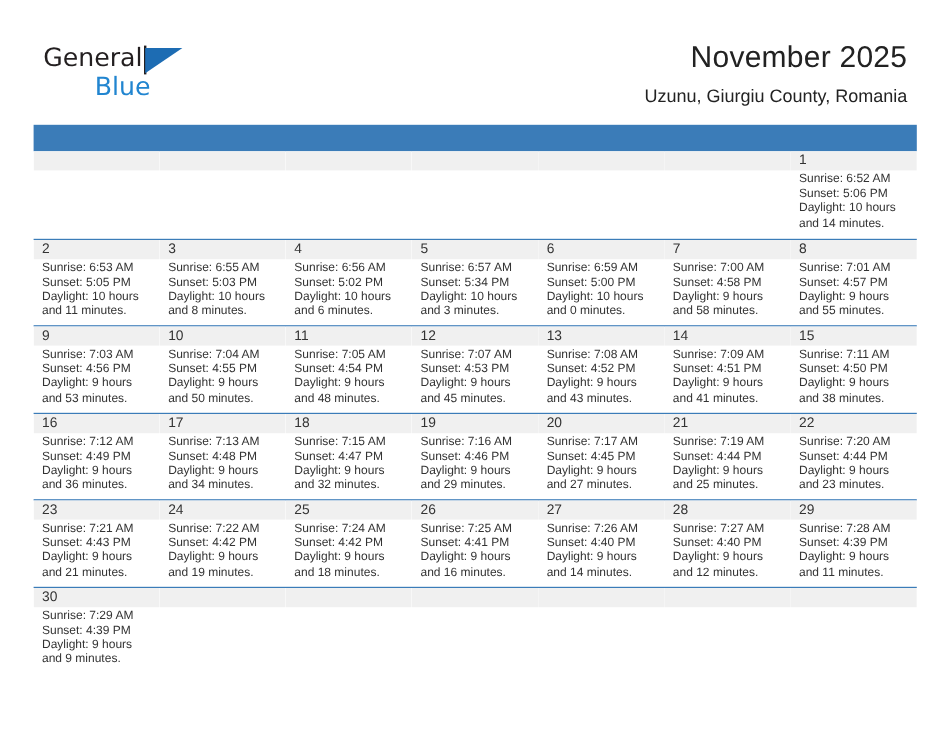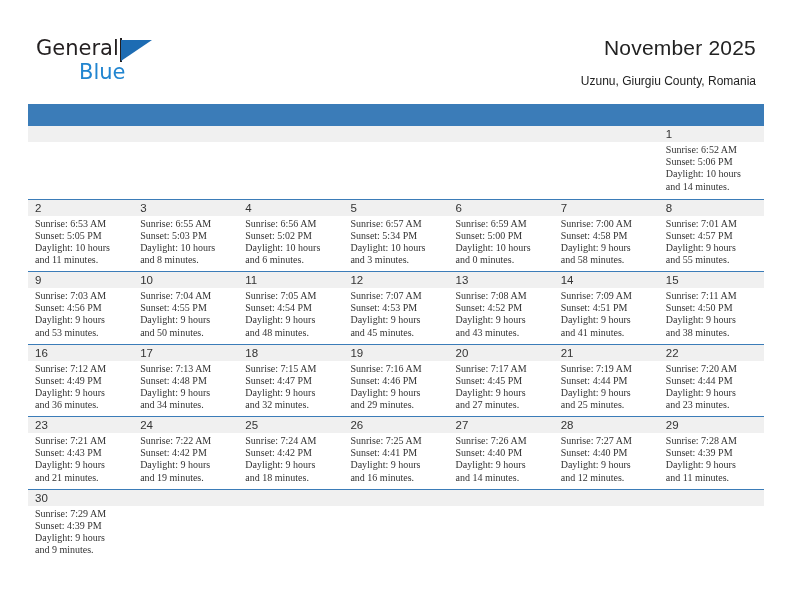--- a/index.html
+++ b/index.html
@@ -73,28 +73,28 @@
     background: #231f20;
   }
 
   .title-block {
     position: absolute;
     right: 36px;
     top: 32px;
     text-align: right;
   }
   .month-title {
-    font-size: 21px;
+    font-size: 25px;
     color: #222222;
     font-weight: normal;
     line-height: 32px;
     letter-spacing: 0.2px;
   }
   .location-sub {
-    font-size: 12px;
+    font-size: 15px;
     color: #222222;
     line-height: 18px;
     margin-top: 8px;
   }
 
   
   .calendar {
     position: absolute;
     left: 28px;
     top: 104px;
@@ -137,21 +137,20 @@
     background: #f0f0f0;
     font-size: 11.5px;
     color: #333333;
     padding-left: 7px;
     line-height: 16px;
     box-sizing: border-box;
   }
   .day-body {
     padding: 2px 6px 0 7px;
     box-sizing: border-box;
-    font-family: Liberation Serif, serif;
   }
   .day-body div {
     font-size: 10px;
     line-height: 12.2px;
     color: #333333;
     white-space: nowrap;
   }
   .day-cell.empty .day-number-band {
     background: #f0f0f0;
   }

